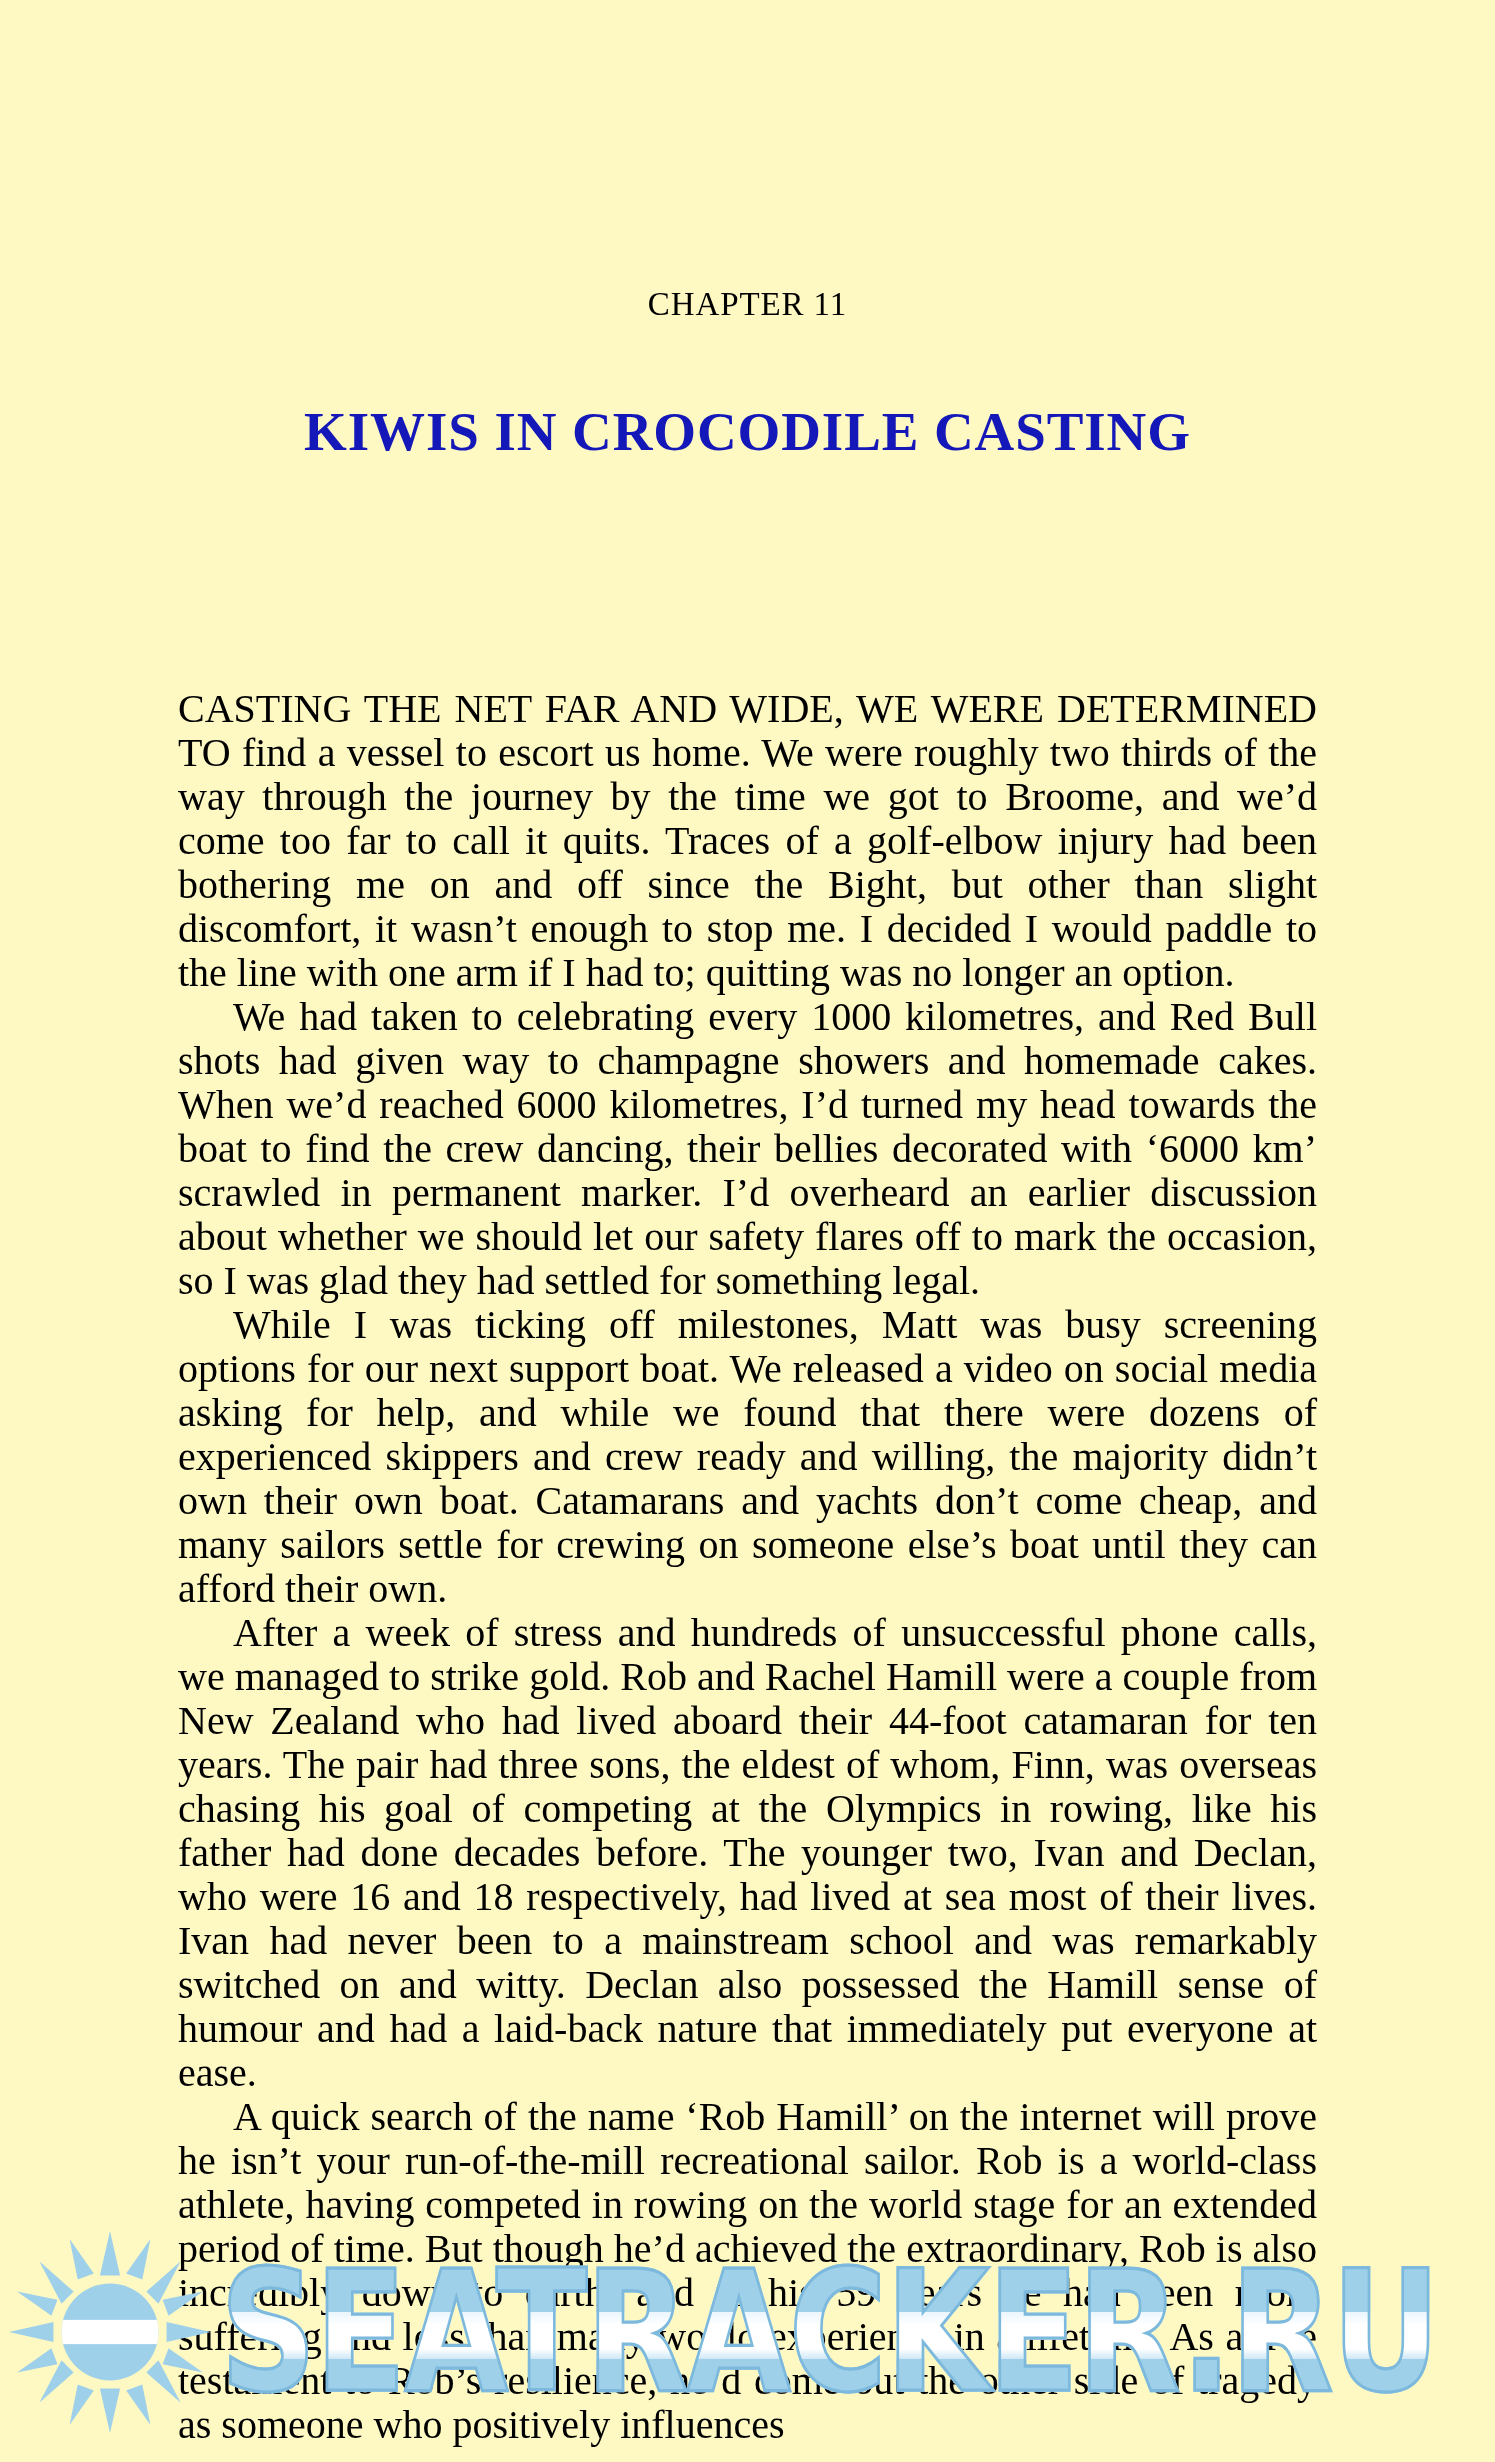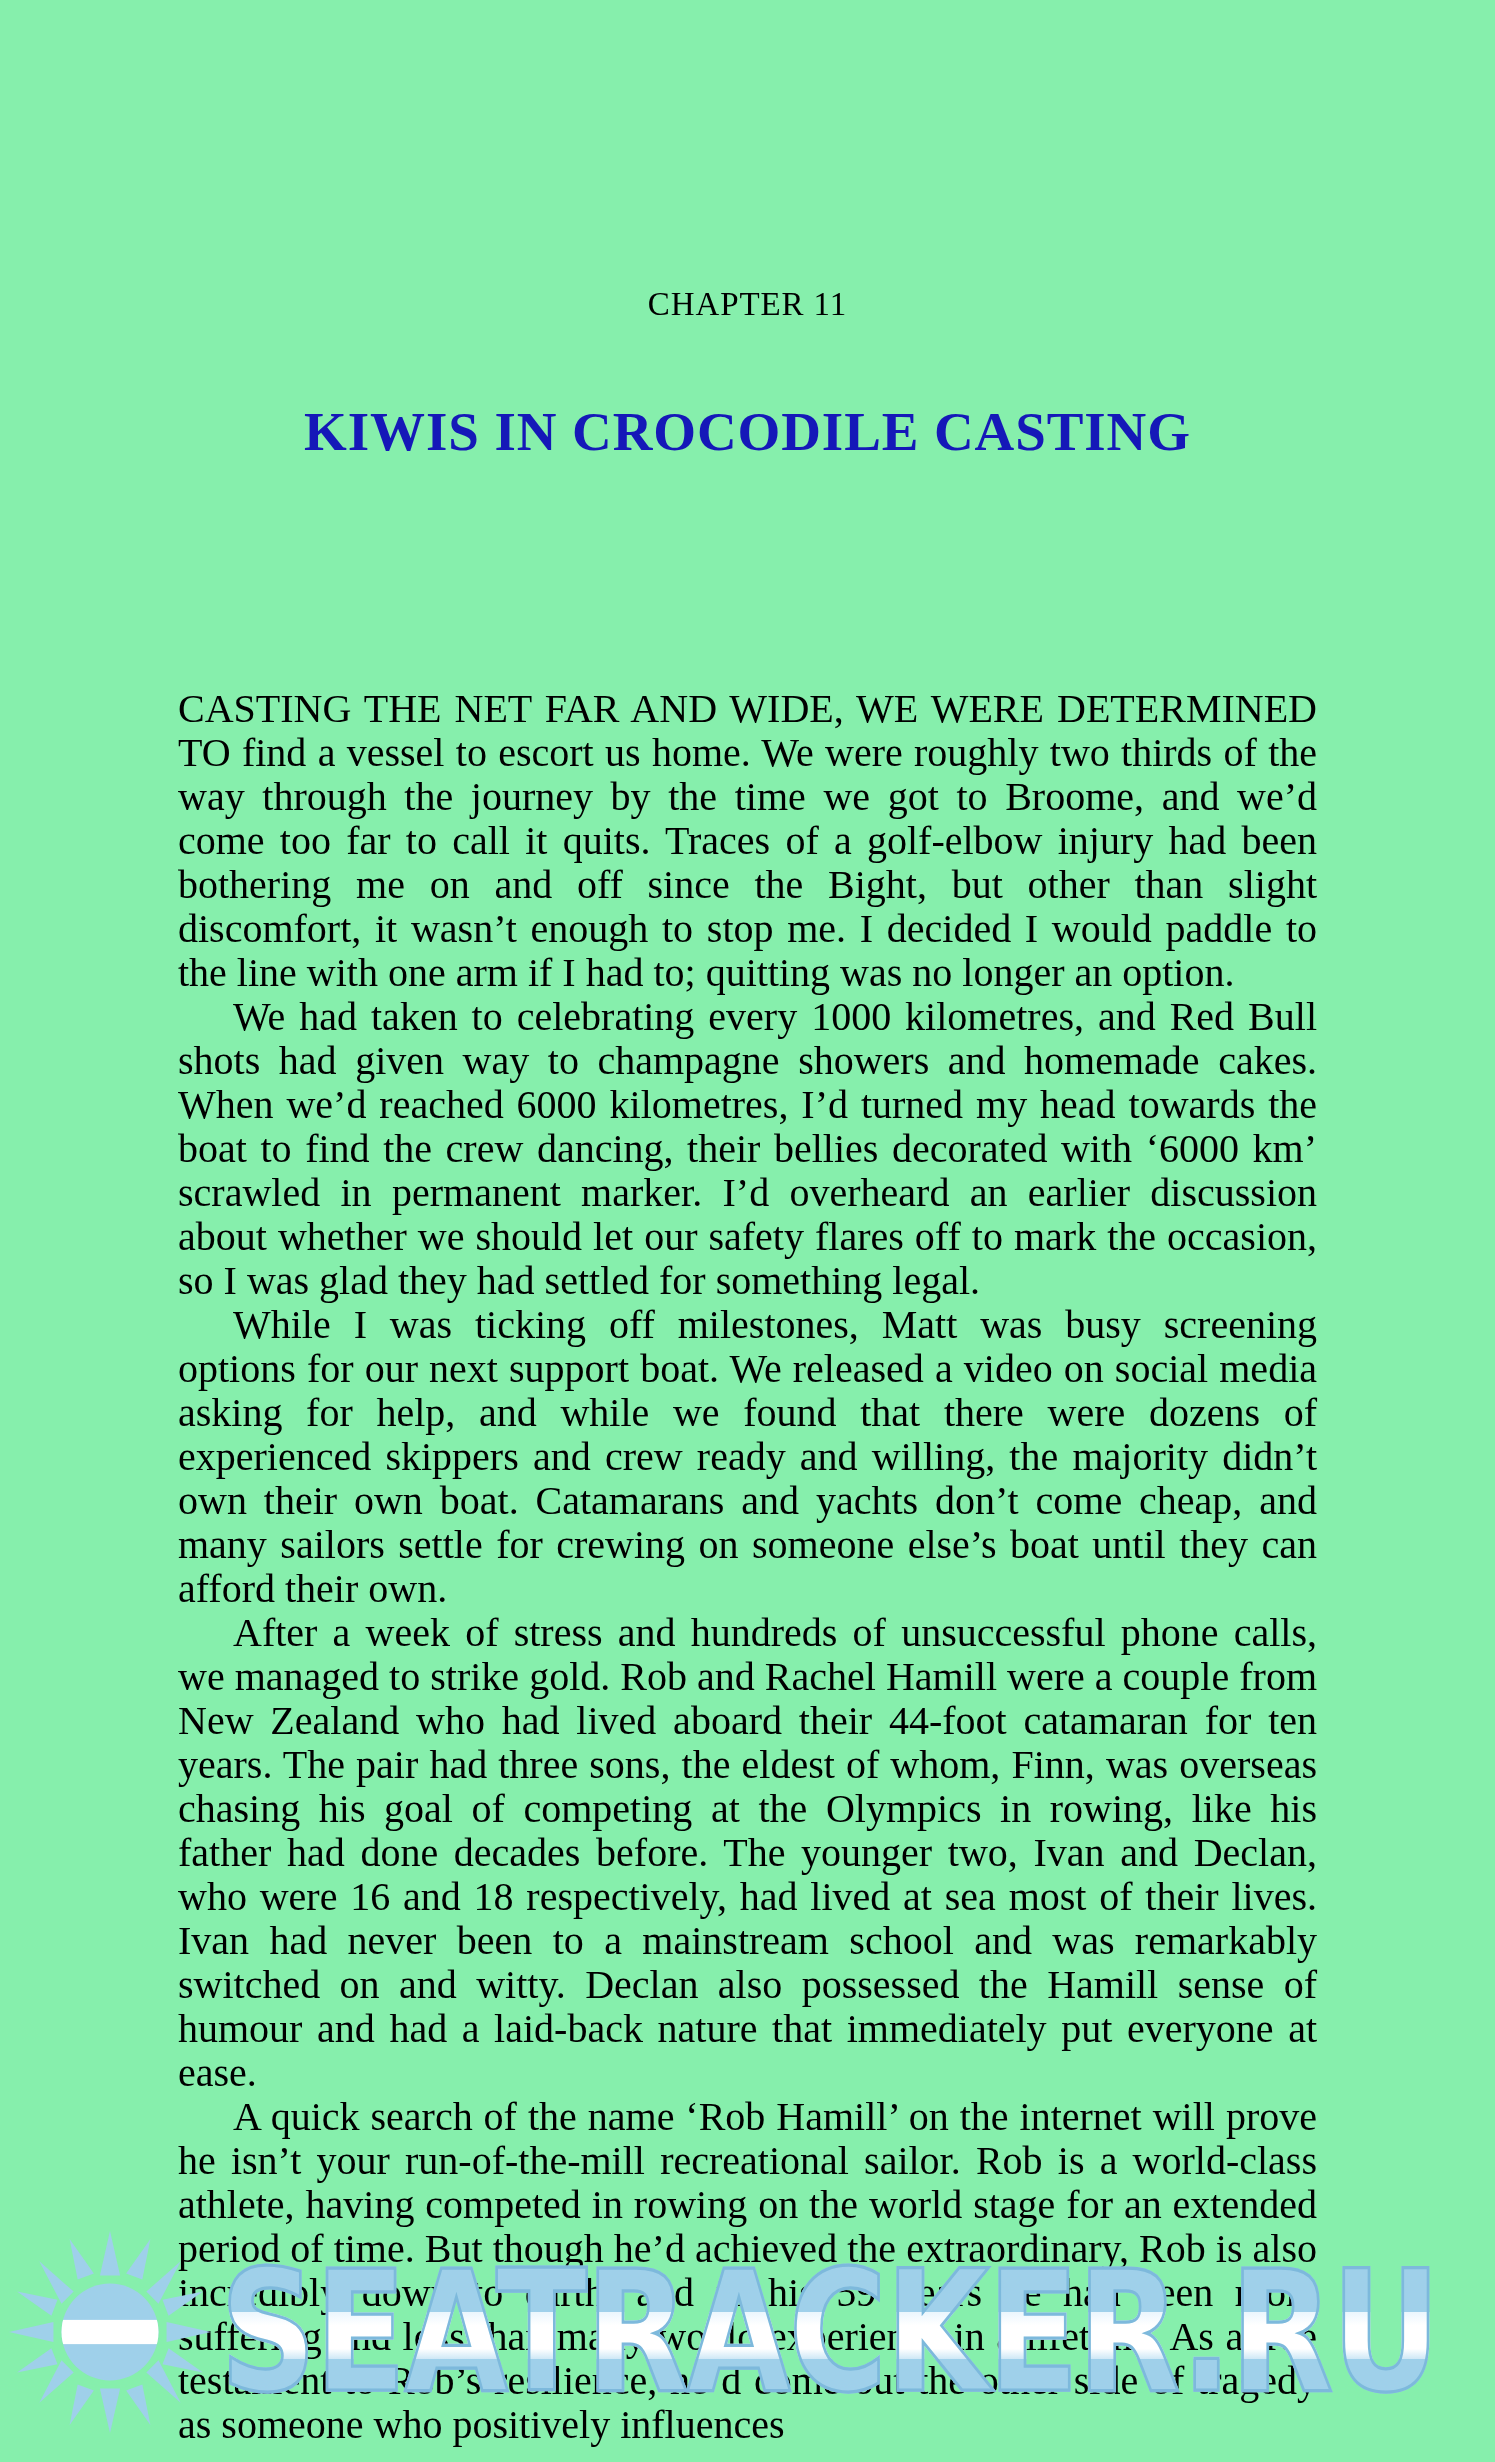--- a/index.html
+++ b/index.html
@@ -4,21 +4,21 @@
 <style>
   html, body {
     margin: 0;
     padding: 0;
     background: #ffffff;
   }
   #page {
     position: relative;
     width: 1495px;
     height: 2462px;
-    background: #86efac;
+    background: #fef9c3;
     overflow: hidden;
     font-family: "Liberation Serif", "DejaVu Serif", serif;
     color: #000000;
   }
   .content {
     padding: 0 178px;
   }
   .chapter-label {
     margin-top: 286px;
     text-align: center;

